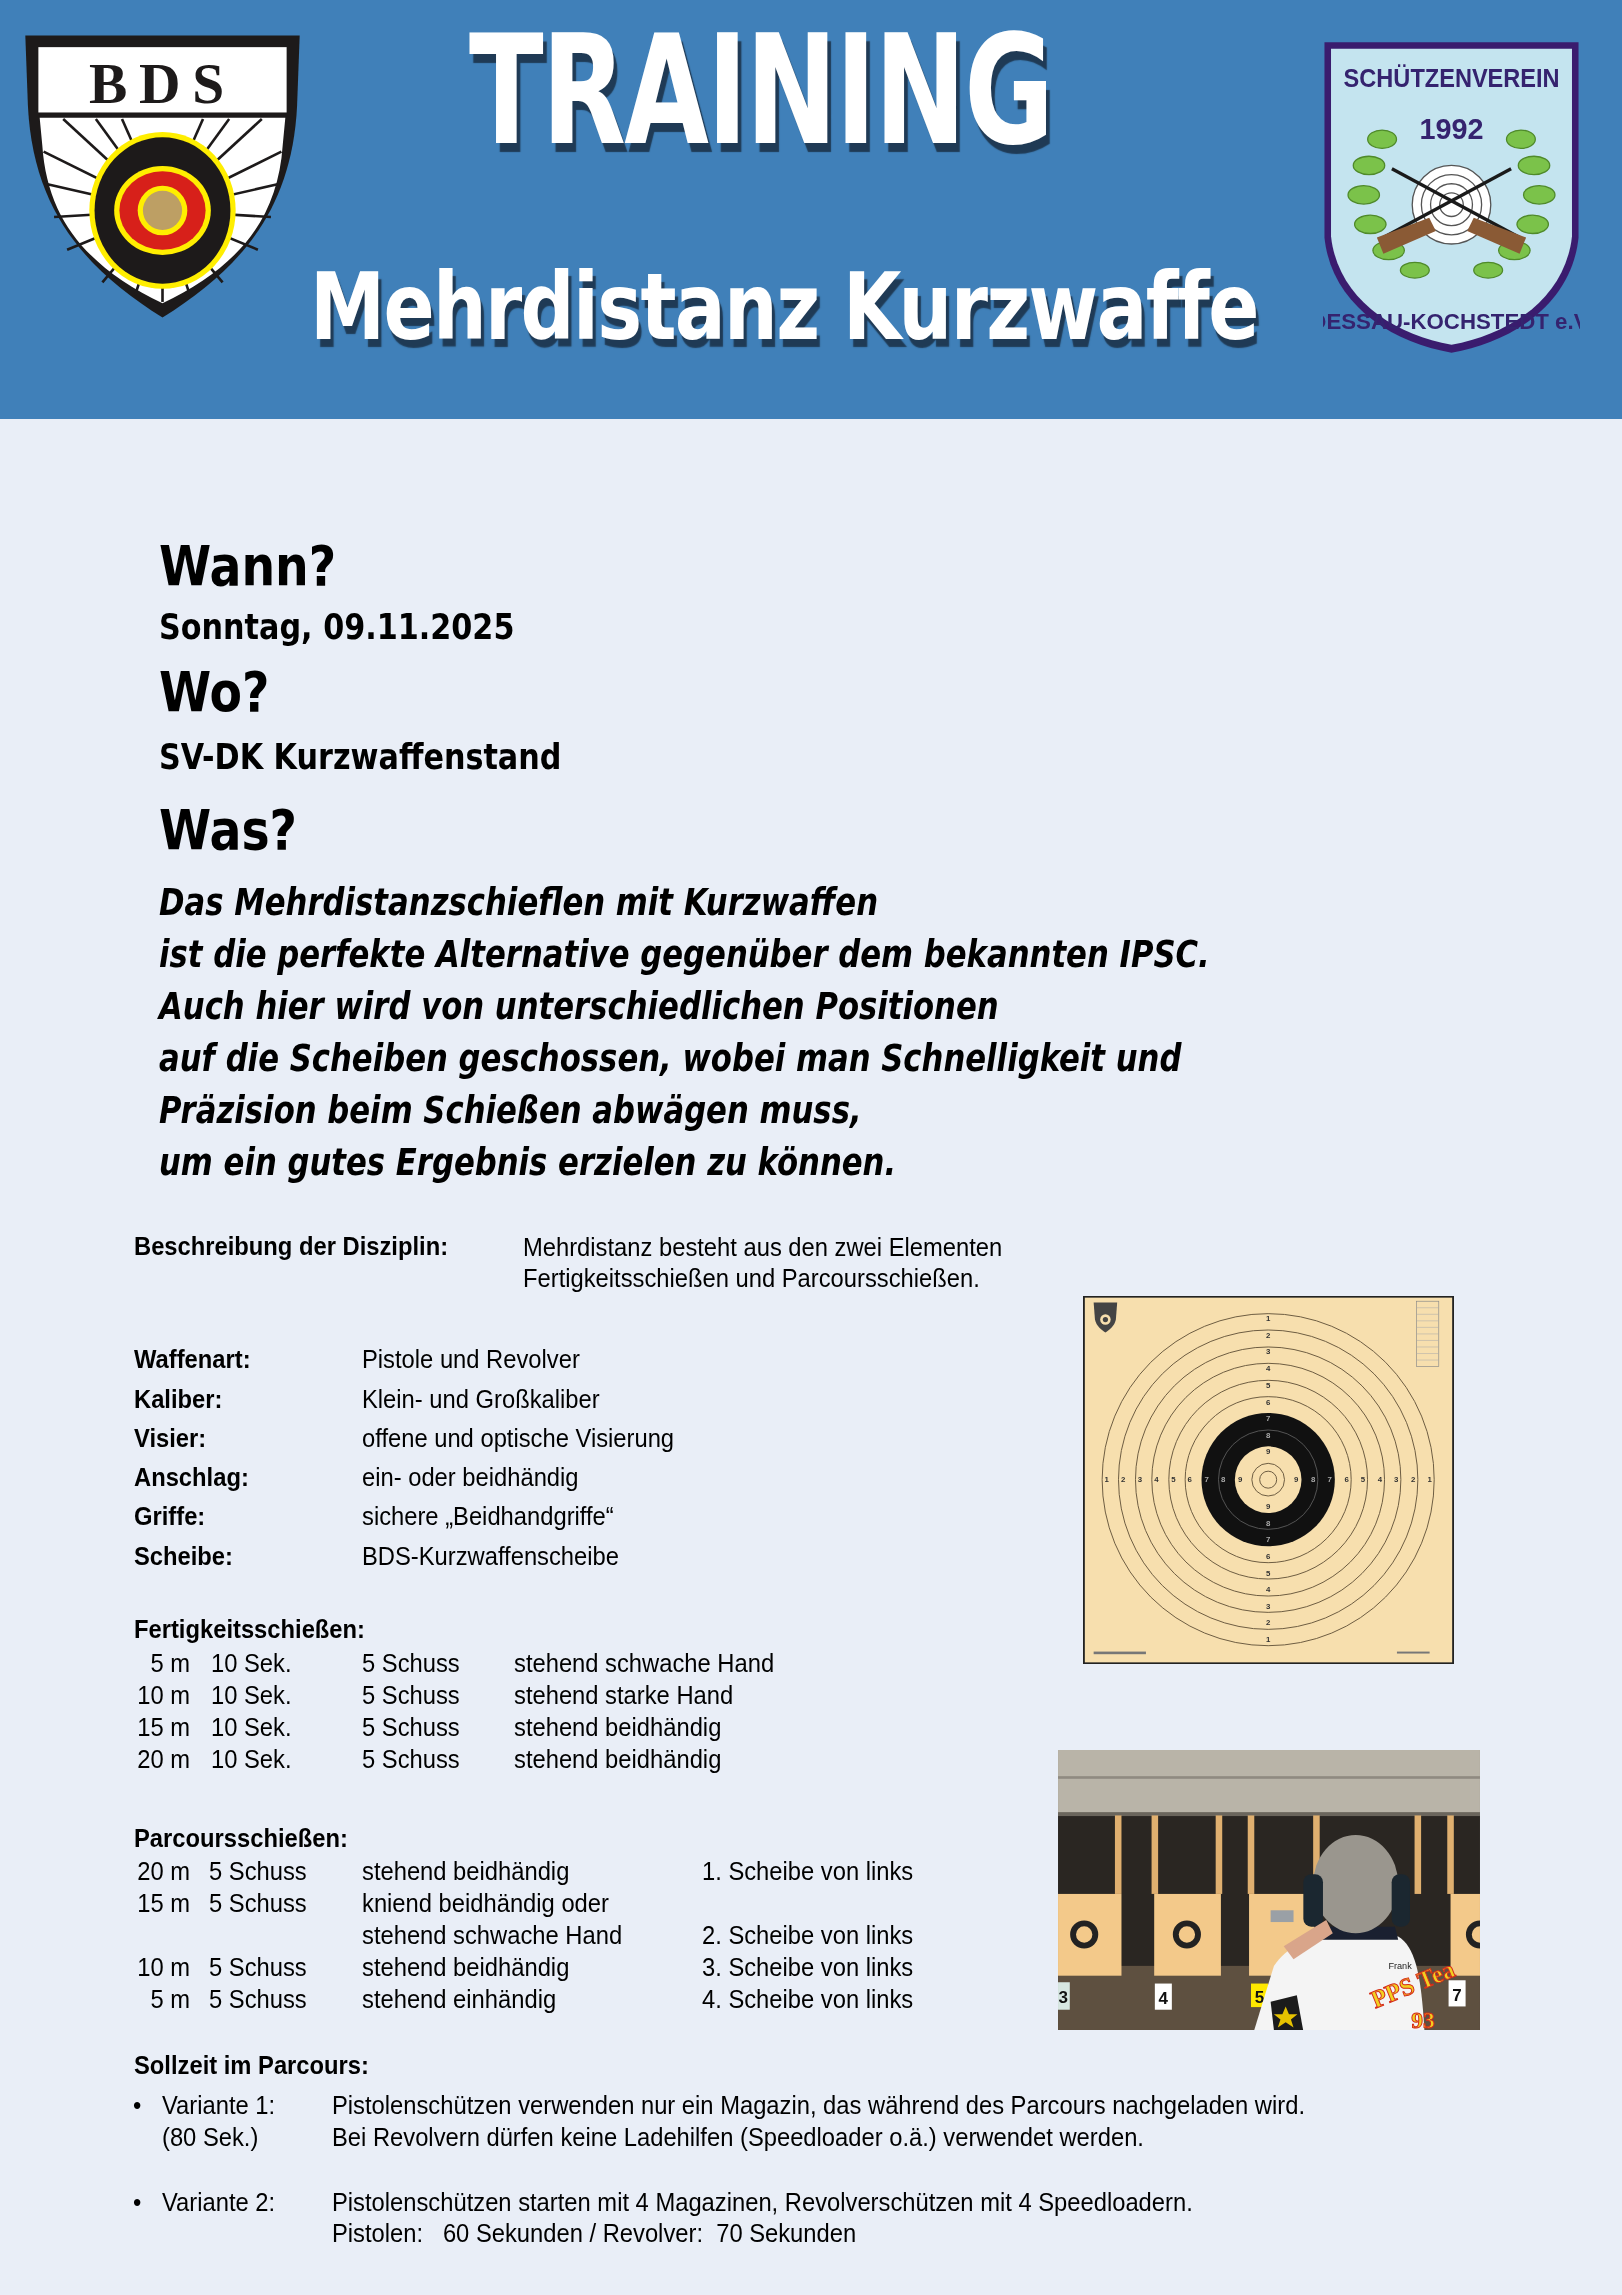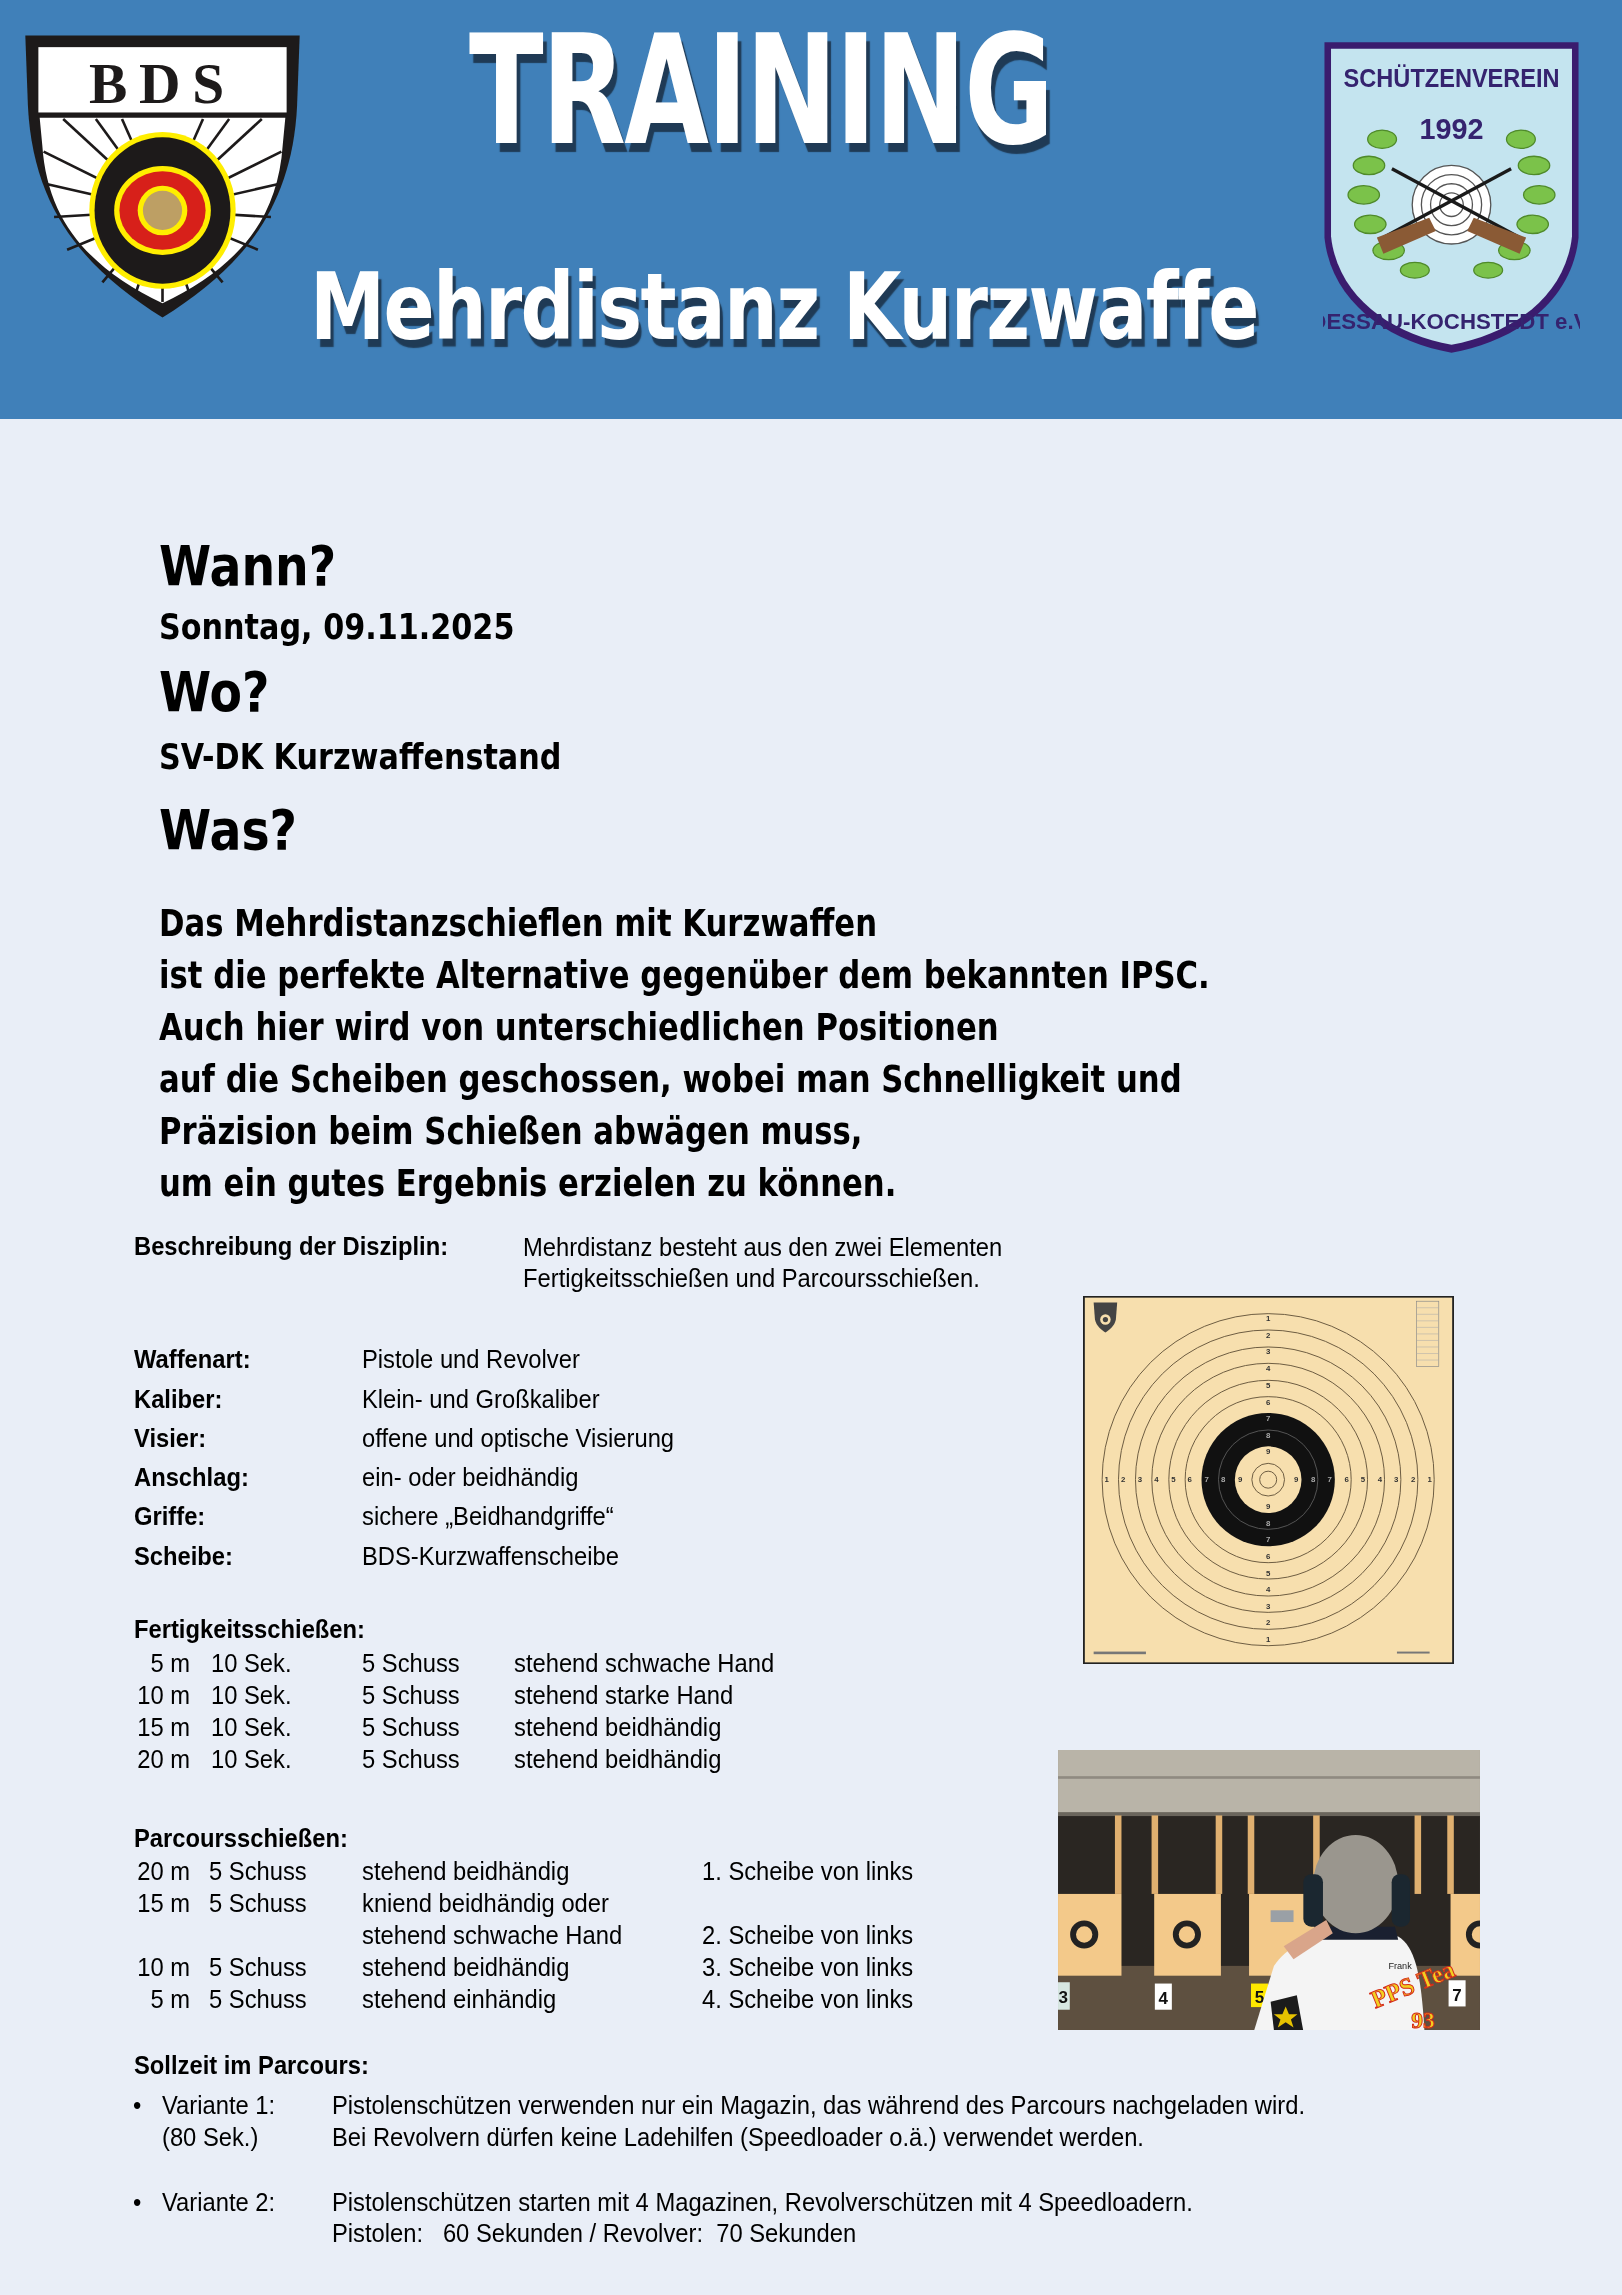--- a/index.html
+++ b/index.html
@@ -32,21 +32,21 @@
 
   
   .h-big {
     position: absolute; left: 159px; font-family: "DejaVu Sans", sans-serif; font-weight: bold;
     font-size: 55px; line-height: 59px; transform: scaleX(0.86); transform-origin: left center; white-space: nowrap;
   }
   .h-mid {
     position: absolute; left: 159px; font-family: "DejaVu Sans", sans-serif; font-weight: bold;
     font-size: 36px; line-height: 39px; transform: scaleX(0.84); transform-origin: left center; white-space: nowrap;
   }
-  .was-lines { position: absolute; left: 159px; top: 898px; }
+  .was-lines { position: absolute; left: 159px; top: 877px; font-style: italic; }
   .was-line {
     font-family: "DejaVu Sans", sans-serif; font-weight: bold; font-size: 37px; line-height: 52px;
     transform: scaleX(0.83); transform-origin: left center; white-space: nowrap;
   }
 
   
   .t { position: absolute; font-size: 25px; line-height: 29px; white-space: nowrap; transform: scaleX(0.95); transform-origin: left center; }
   .b { font-weight: bold; }
 
   .target-img { position: absolute; left: 1083px; top: 1296px; width: 371px; height: 368px; }

